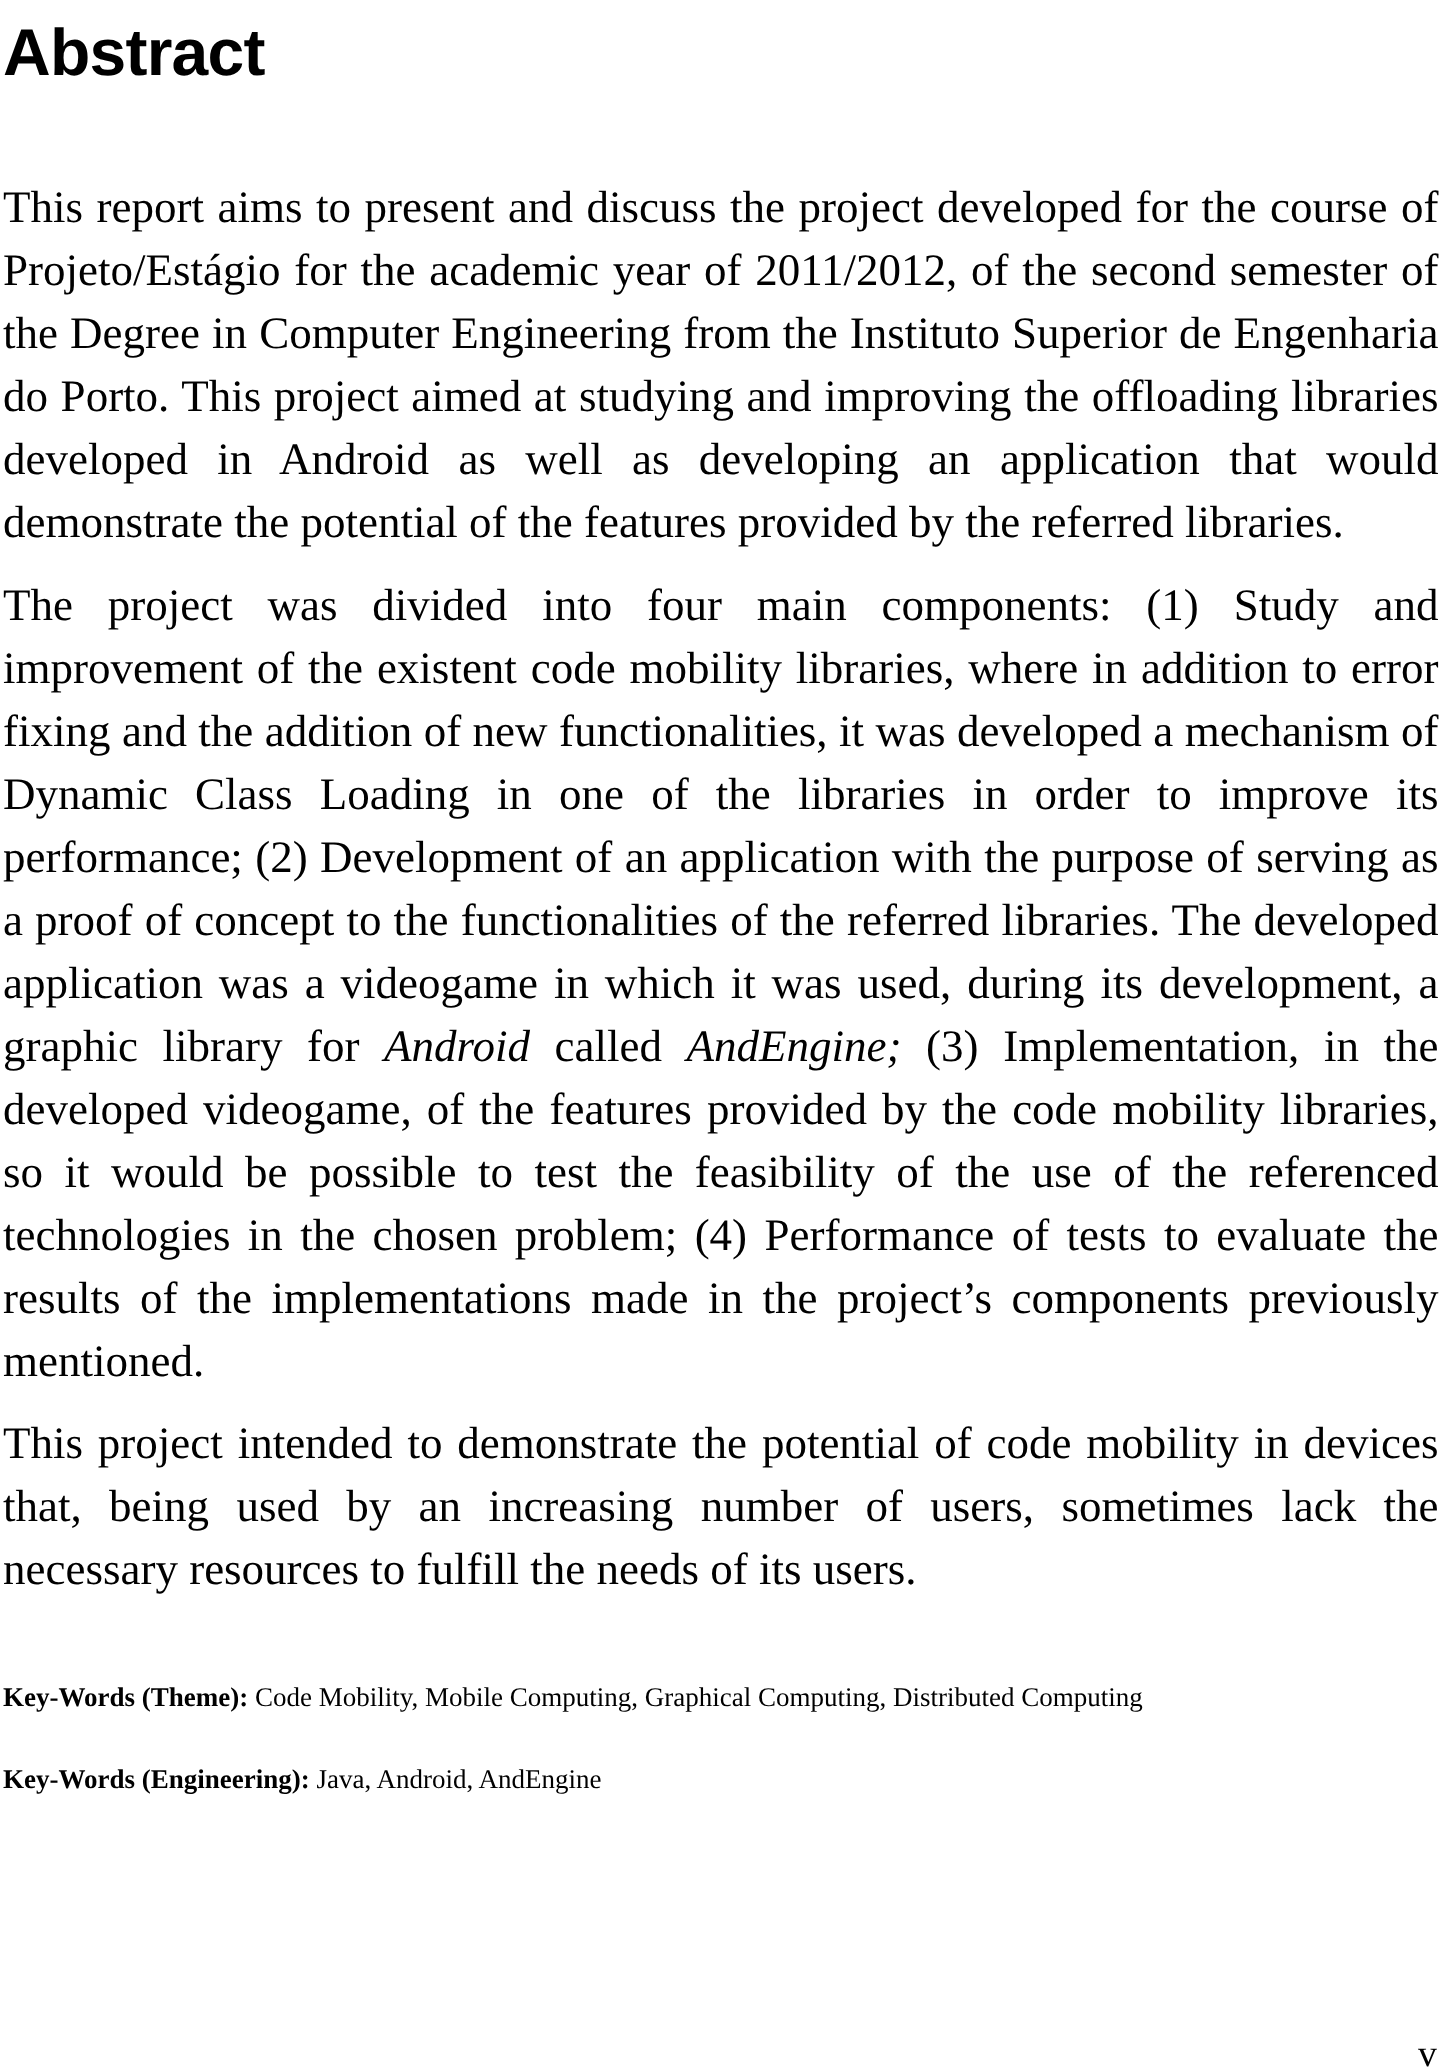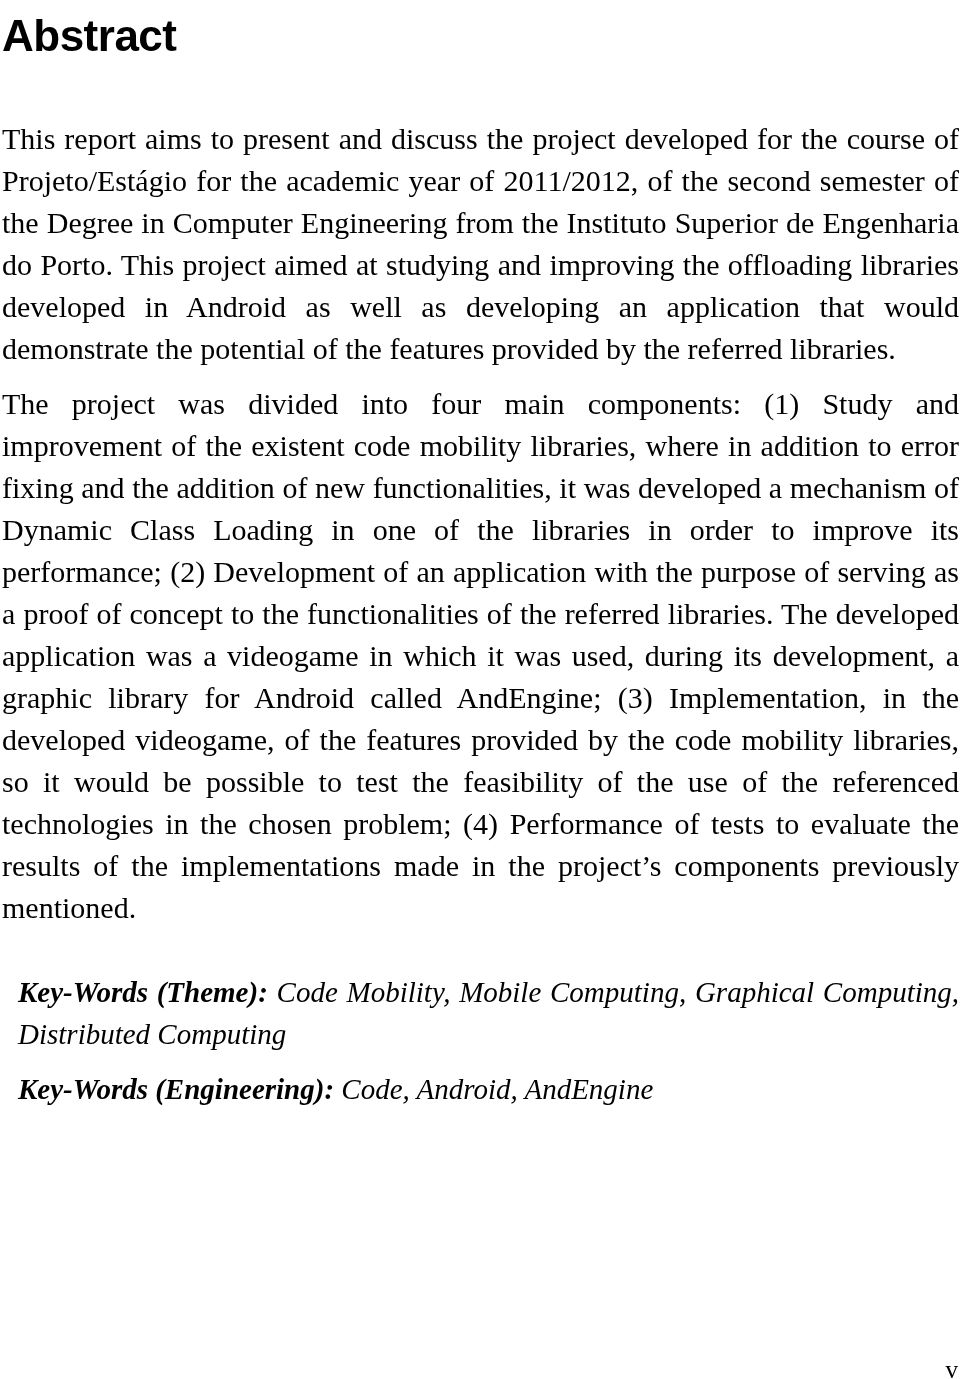--- a/index.html
+++ b/index.html
@@ -61,37 +61,37 @@
 
   p.para.no-justify-last {
     text-align-last: left;
   }
 
   .kw-block {
     margin-top: 42px;
   }
 
   p.keywords {
-    font-size: 29px;
+    font-size: 18px;
     line-height: 42px;
     text-align: justify;
     text-align-last: left;
-    margin: 0 0 13px 16px;
-    font-style: italic;
+    margin: 0 0 13px 0;
   }
 
   p.keywords:last-child {
     margin-bottom: 0;
   }
 
   .kw-label {
     font-weight: bold;
   }
 
   .it {
+    font-style: italic;
   }
 
   .page-number {
     position: absolute;
     right: 2px;
     bottom: 6px;
     font-size: 25.2px;
     line-height: 30px;
     font-family: "Liberation Serif", "DejaVu Serif", serif;
     color: #000000;
@@ -105,31 +105,32 @@
   <div class="content">
 
     <h1 class="page-title">Abstract</h1>
 
     <div class="body-block">
 
       <p class="para no-justify-last"><span>This report aims to present and discuss the project developed for the course of Projeto/Estágio for the academic year of 2011/2012, of the second semester of the Degree in Computer Engineering from the Instituto Superior de Engenharia do Porto. This project aimed at studying and improving the offloading libraries developed in Android as well as developing an application that would demonstrate the potential of the features provided by the referred libraries.</span></p>
 
       <p class="para no-justify-last"><span>The project was divided into four main components: (1) Study and improvement of the existent code mobility libraries, where in addition to error fixing and the addition of new functionalities, it was developed a mechanism of Dynamic Class Loading in one of the libraries in order to improve its performance; (2) Development of an application with the purpose of serving as a proof of concept to the functionalities of the referred libraries. The developed application was a videogame in which it was used, during its development, a graphic library for </span><span class="it">Android</span><span> called </span><span class="it">AndEngine;</span><span> (3) Implementation, in the developed videogame, of the features provided by the code mobility libraries, so it would be possible to test the feasibility of the use of the referenced technologies in the chosen problem; (4) Performance of tests to evaluate the results of the implementations made in the project’s components previously mentioned.</span></p>
 
+      <p class="para no-justify-last"><span>This project intended to demonstrate the potential of code mobility in devices that, being used by an increasing number of users, sometimes lack the necessary resources to fulfill the needs of its users.</span></p>
 
     </div>
 
     <div class="kw-block">
 
       <p class="keywords">
         <span class="kw-label">Key-Words (Theme):</span><span> Code Mobility, Mobile Computing, Graphical Computing, Distributed Computing</span>
       </p>
 
       <p class="keywords">
-        <span class="kw-label">Key-Words (Engineering):</span><span> Code, Android, AndEngine</span>
+        <span class="kw-label">Key-Words (Engineering):</span><span> Java, Android, AndEngine</span>
       </p>
 
     </div>
 
   </div>
 
   <div class="page-number">v</div>
 </div>
 
 </body></html>

